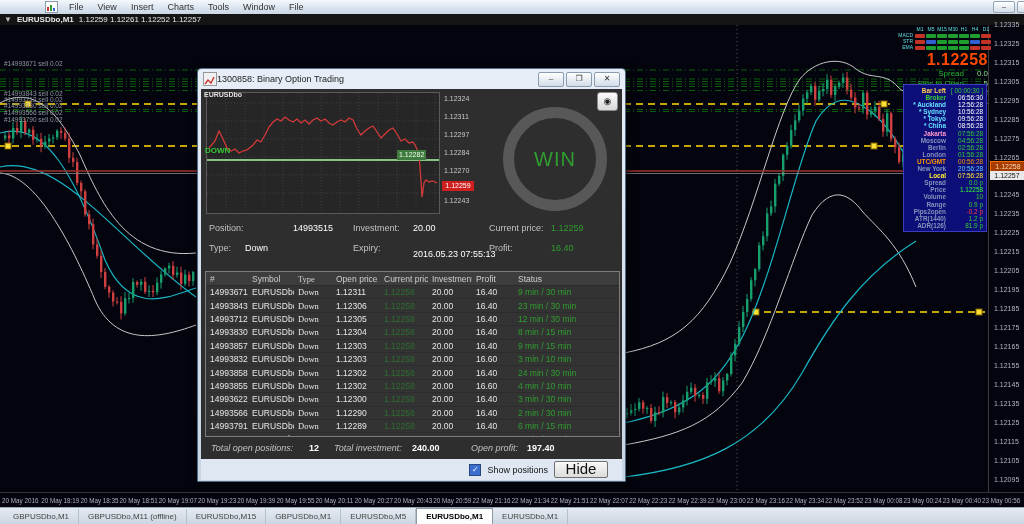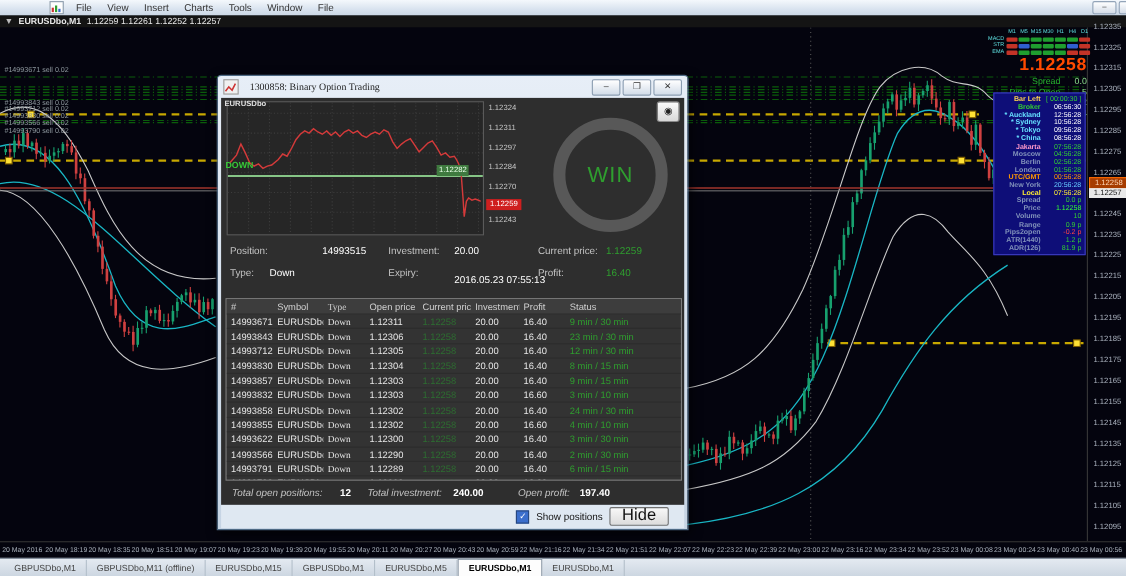--- a/index.html
+++ b/index.html
@@ -48,21 +48,21 @@
   #clock-panel{left:903px;top:84px;width:84px;background:#0e0e78;border:1px solid #3c3cc0;padding:2px 3px;box-sizing:border-box;}
   .clock-row{display:flex;font-size:6.4px;line-height:7.1px;white-space:nowrap;}
   .clock-row .cl{flex:1;text-align:right;padding-right:4px;font-weight:bold;}
   .clock-row .cv{width:33px;text-align:right;}
 
   
   #dialog{left:197px;top:68px;width:427px;height:412px;
     background:linear-gradient(#e7eef7,#c6d4e4);border:1px solid #4e6a85;border-radius:4px 4px 0 0;
     box-shadow:2px 3px 10px rgba(0,0,0,.65);}
   #dlg-titlebar{position:absolute;left:0;top:0;width:100%;height:20px;display:flex;align-items:center;}
-  #dlg-title{font-size:9px;color:#1d1d1d;margin-left:10px;font-family:Liberation Serif, serif;}
+  #dlg-title{font-size:9px;color:#1d1d1d;margin-left:0;}
   #dlg-buttons{margin-left:auto;display:flex;gap:2px;padding-right:5px;}
   .dlg-btn{width:24px;height:13px;font-size:8px;line-height:12px;text-align:center;color:#333;
     background:linear-gradient(#fff,#d2dce8);border:1px solid #8a9cb0;border-radius:2px;}
   #dlg-icon{width:12px;height:12px;margin-left:5px;background:#f0f0f0;border:1px solid #999;position:relative;}
   #dlg-body{position:absolute;left:3px;top:20px;width:421px;height:370px;background:#2e2e2e;}
   #dlg-footer{position:absolute;left:3px;top:390px;width:421px;height:21px;background:#dfe8f2;
     display:flex;align-items:center;justify-content:flex-end;gap:6px;padding-right:14px;box-sizing:border-box;}
 
   
   #mini-chart{left:5px;top:3px;width:232px;height:120px;background:#262626;border:1px solid #5a5a5a;}

